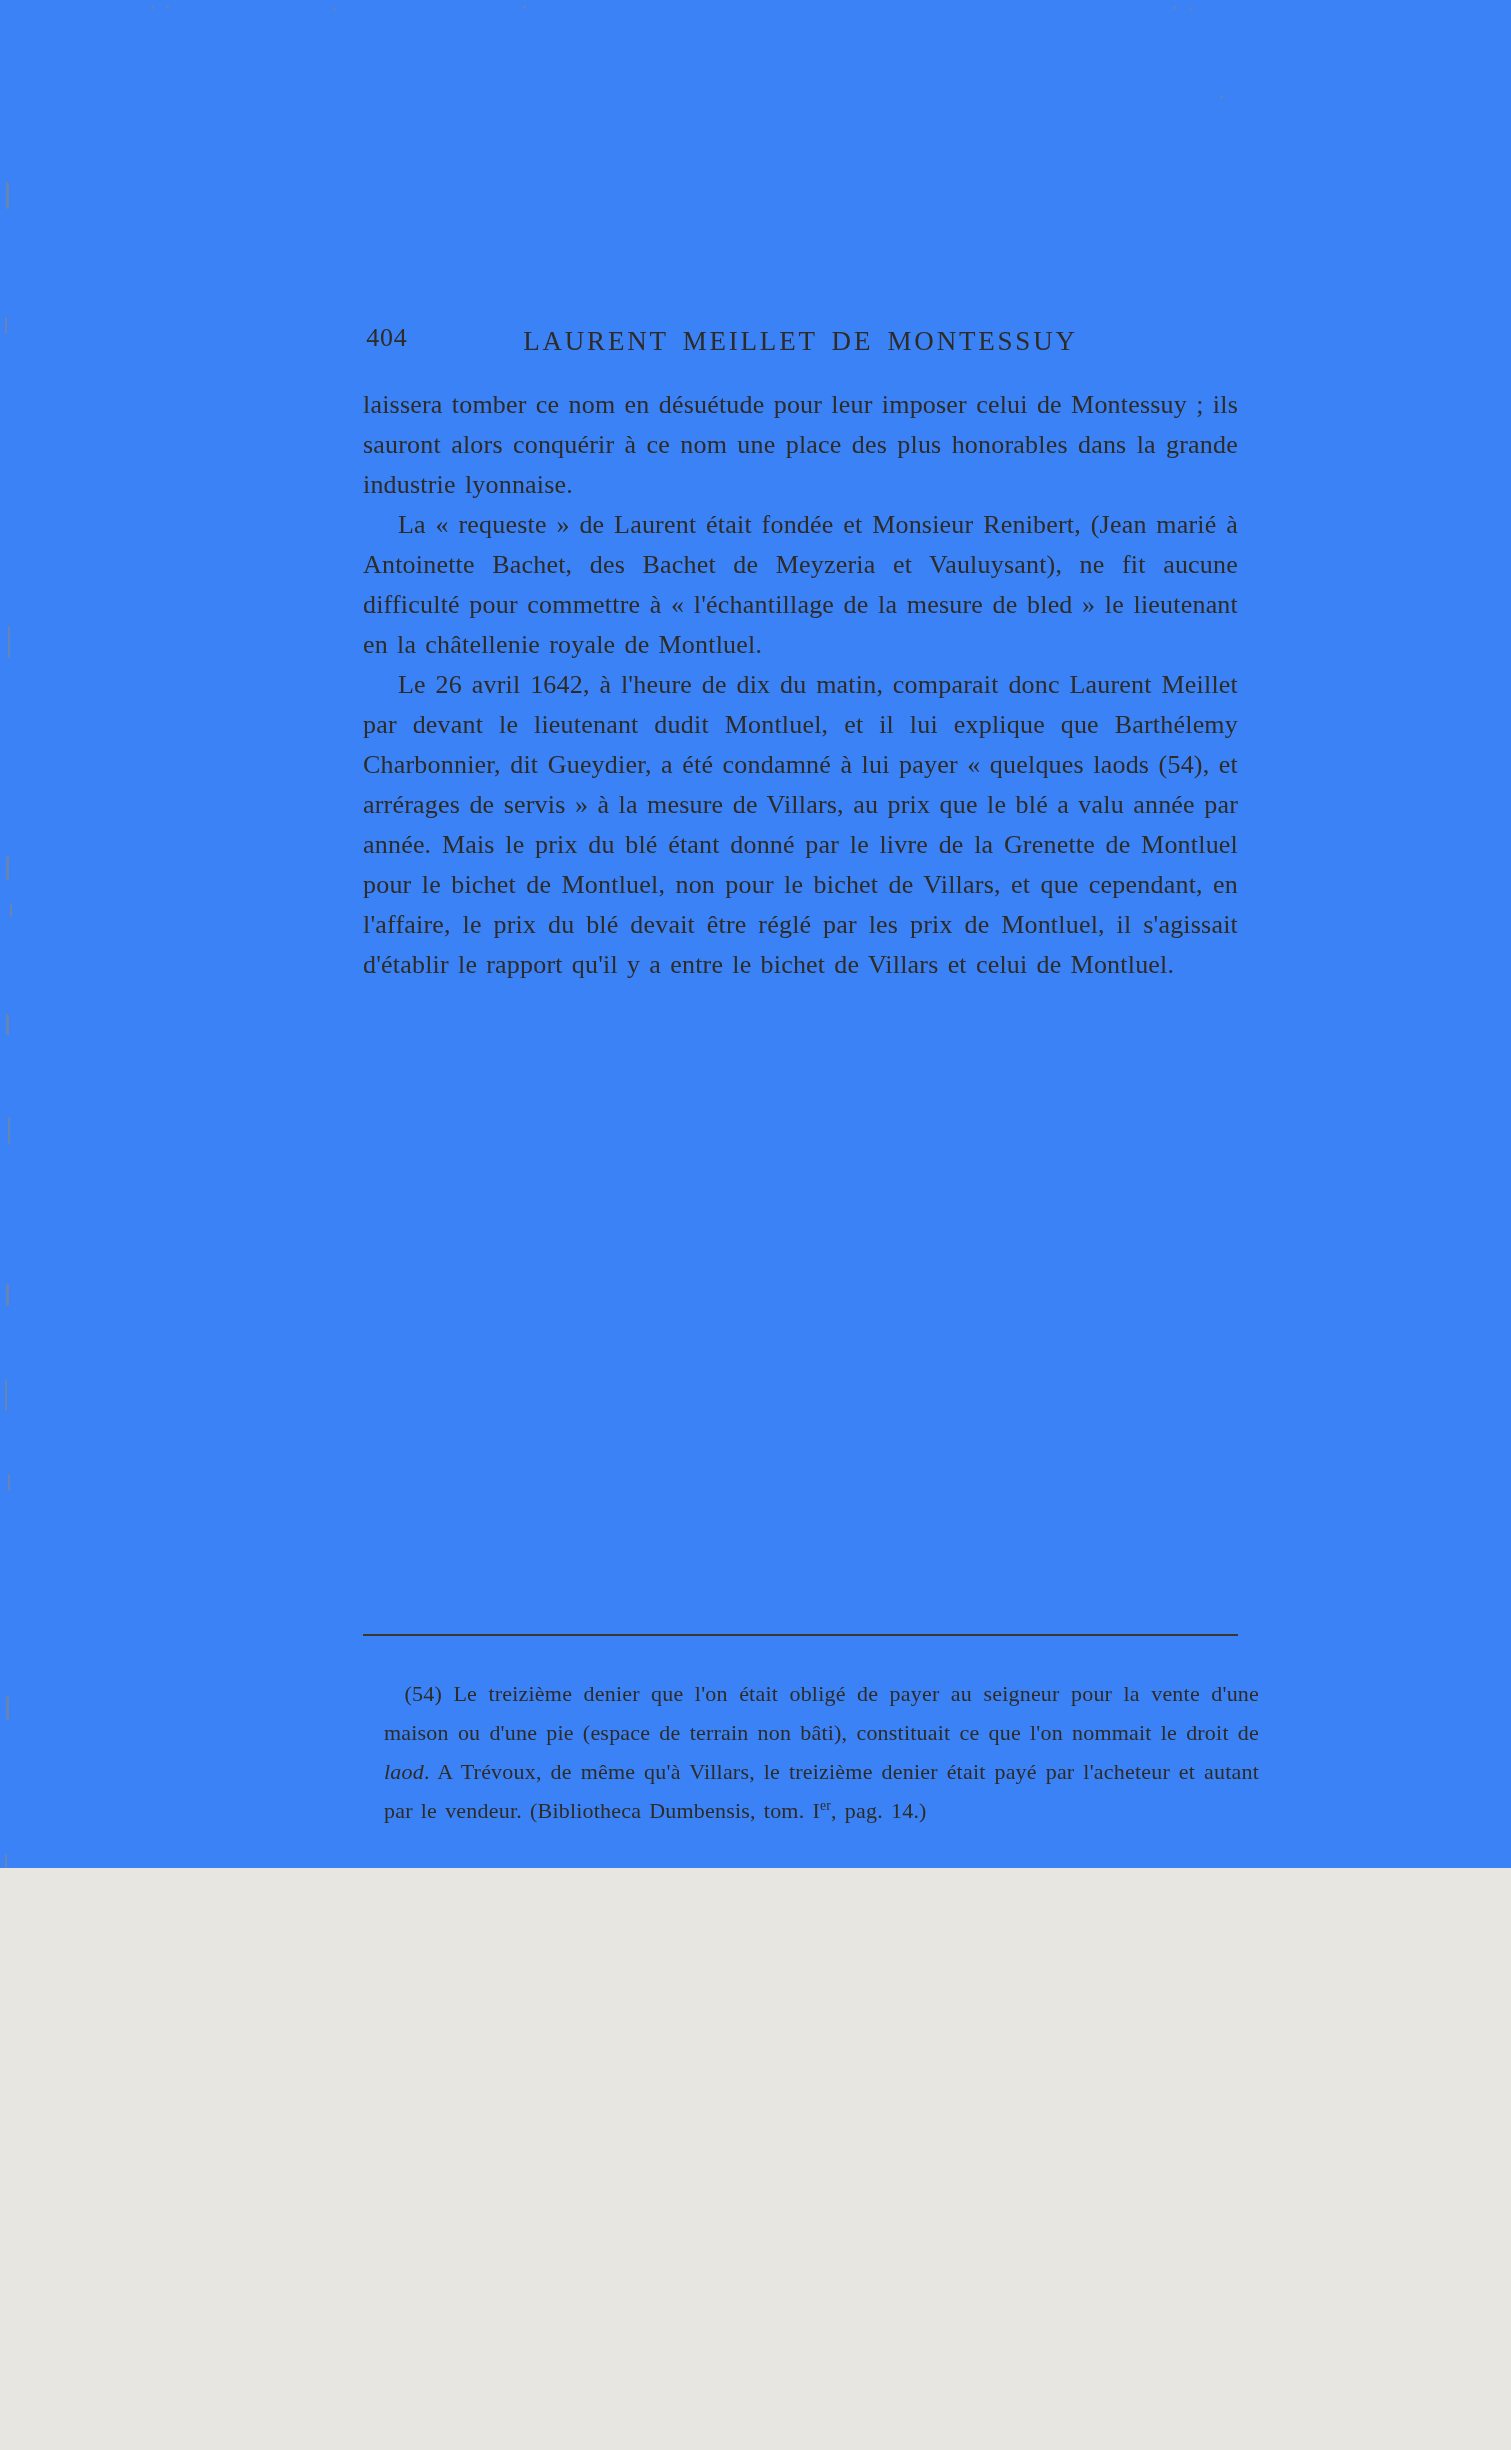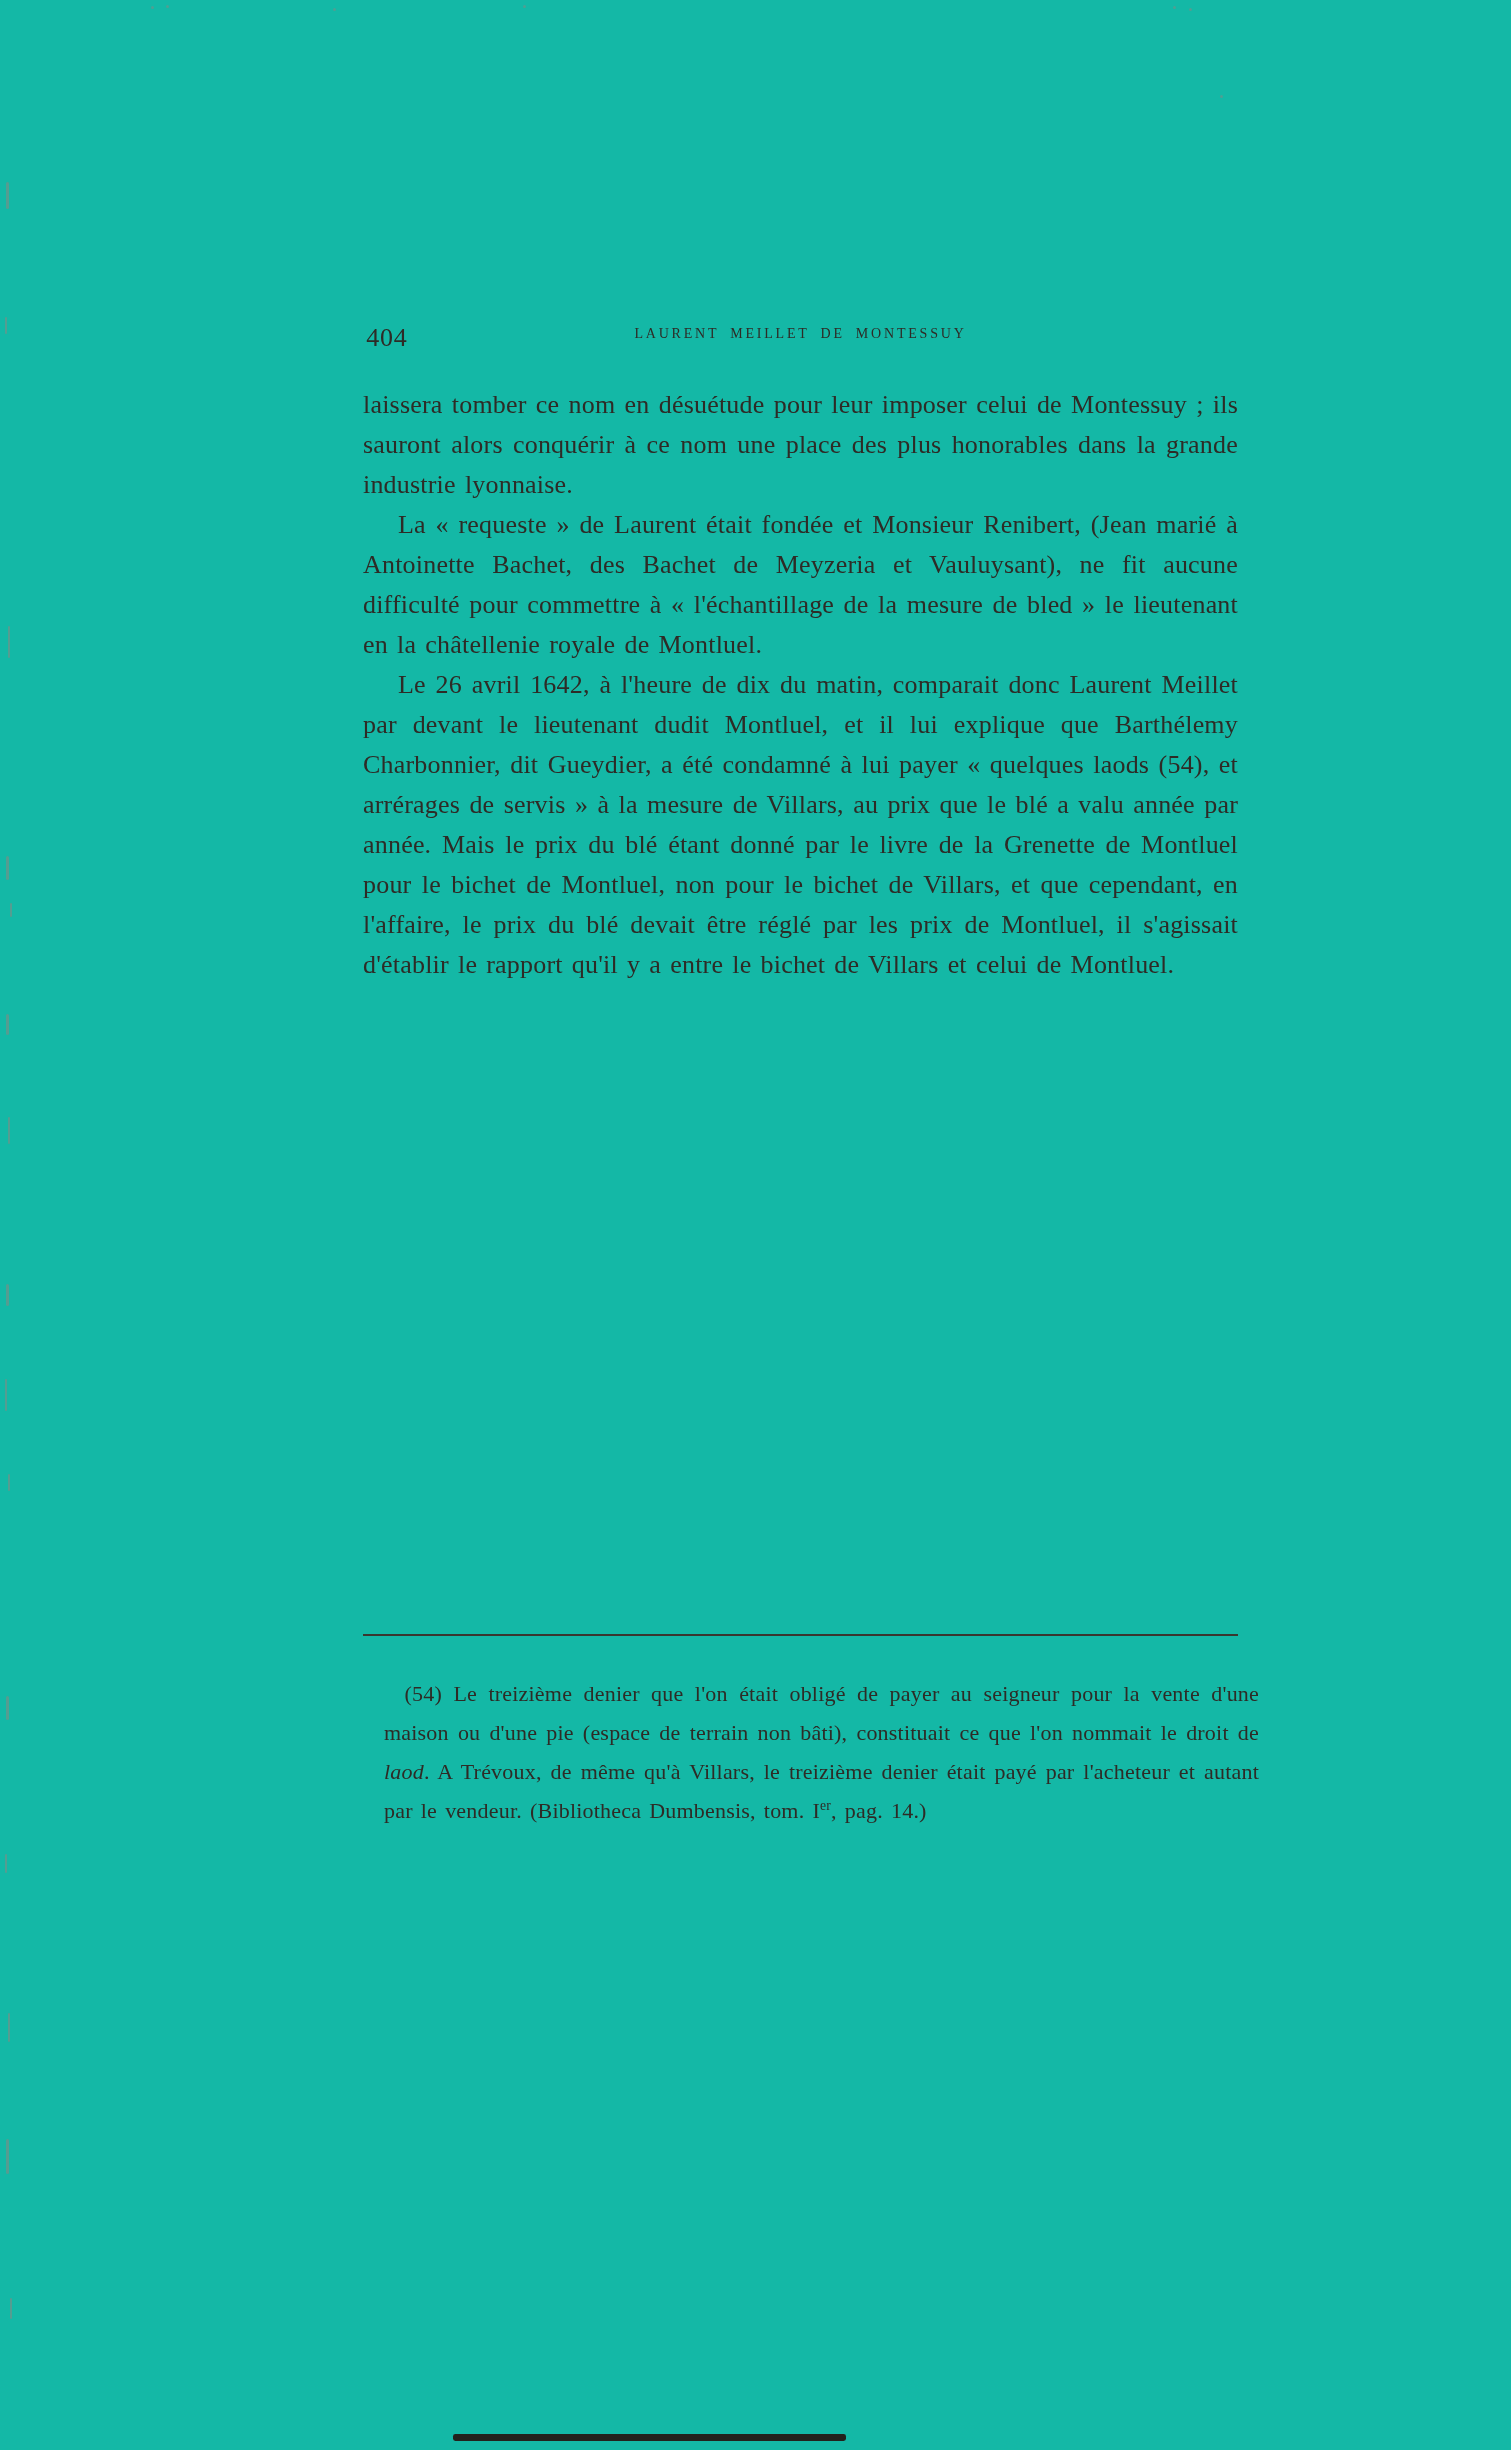--- a/index.html
+++ b/index.html
@@ -3,23 +3,23 @@
 <meta charset="utf-8">
 <style>
   html, body {
     margin: 0;
     padding: 0;
     background: #e8e6e0;
   }
   .page {
     position: relative;
     width: 1511px;
-    height: 2450px;
+    height: 1868px;
     margin: 0 auto;
-    background: #14b8a6;
+    background: #3b82f6;
     overflow: hidden;
     font-family: "Liberation Serif", "DejaVu Serif", serif;
     color: #2e2b26;
   }
   
   .page-header {
     position: absolute;
     left: 363px;
     top: 323px;
     width: 875px;
@@ -28,21 +28,21 @@
   .page-number {
     position: absolute;
     left: 3.2px;
     top: 0;
     font-size: 26px;
     letter-spacing: 0.8px;
   }
   .running-title {
     display: block;
     text-align: center;
-    font-size: 14px;
+    font-size: 27px;
     letter-spacing: 2.8px;
     padding-top: 3.2px;
     word-spacing: 4.8px;
   }
   
   .text-block {
     position: absolute;
     left: 363px;
     top: 385px;
     width: 875px;

